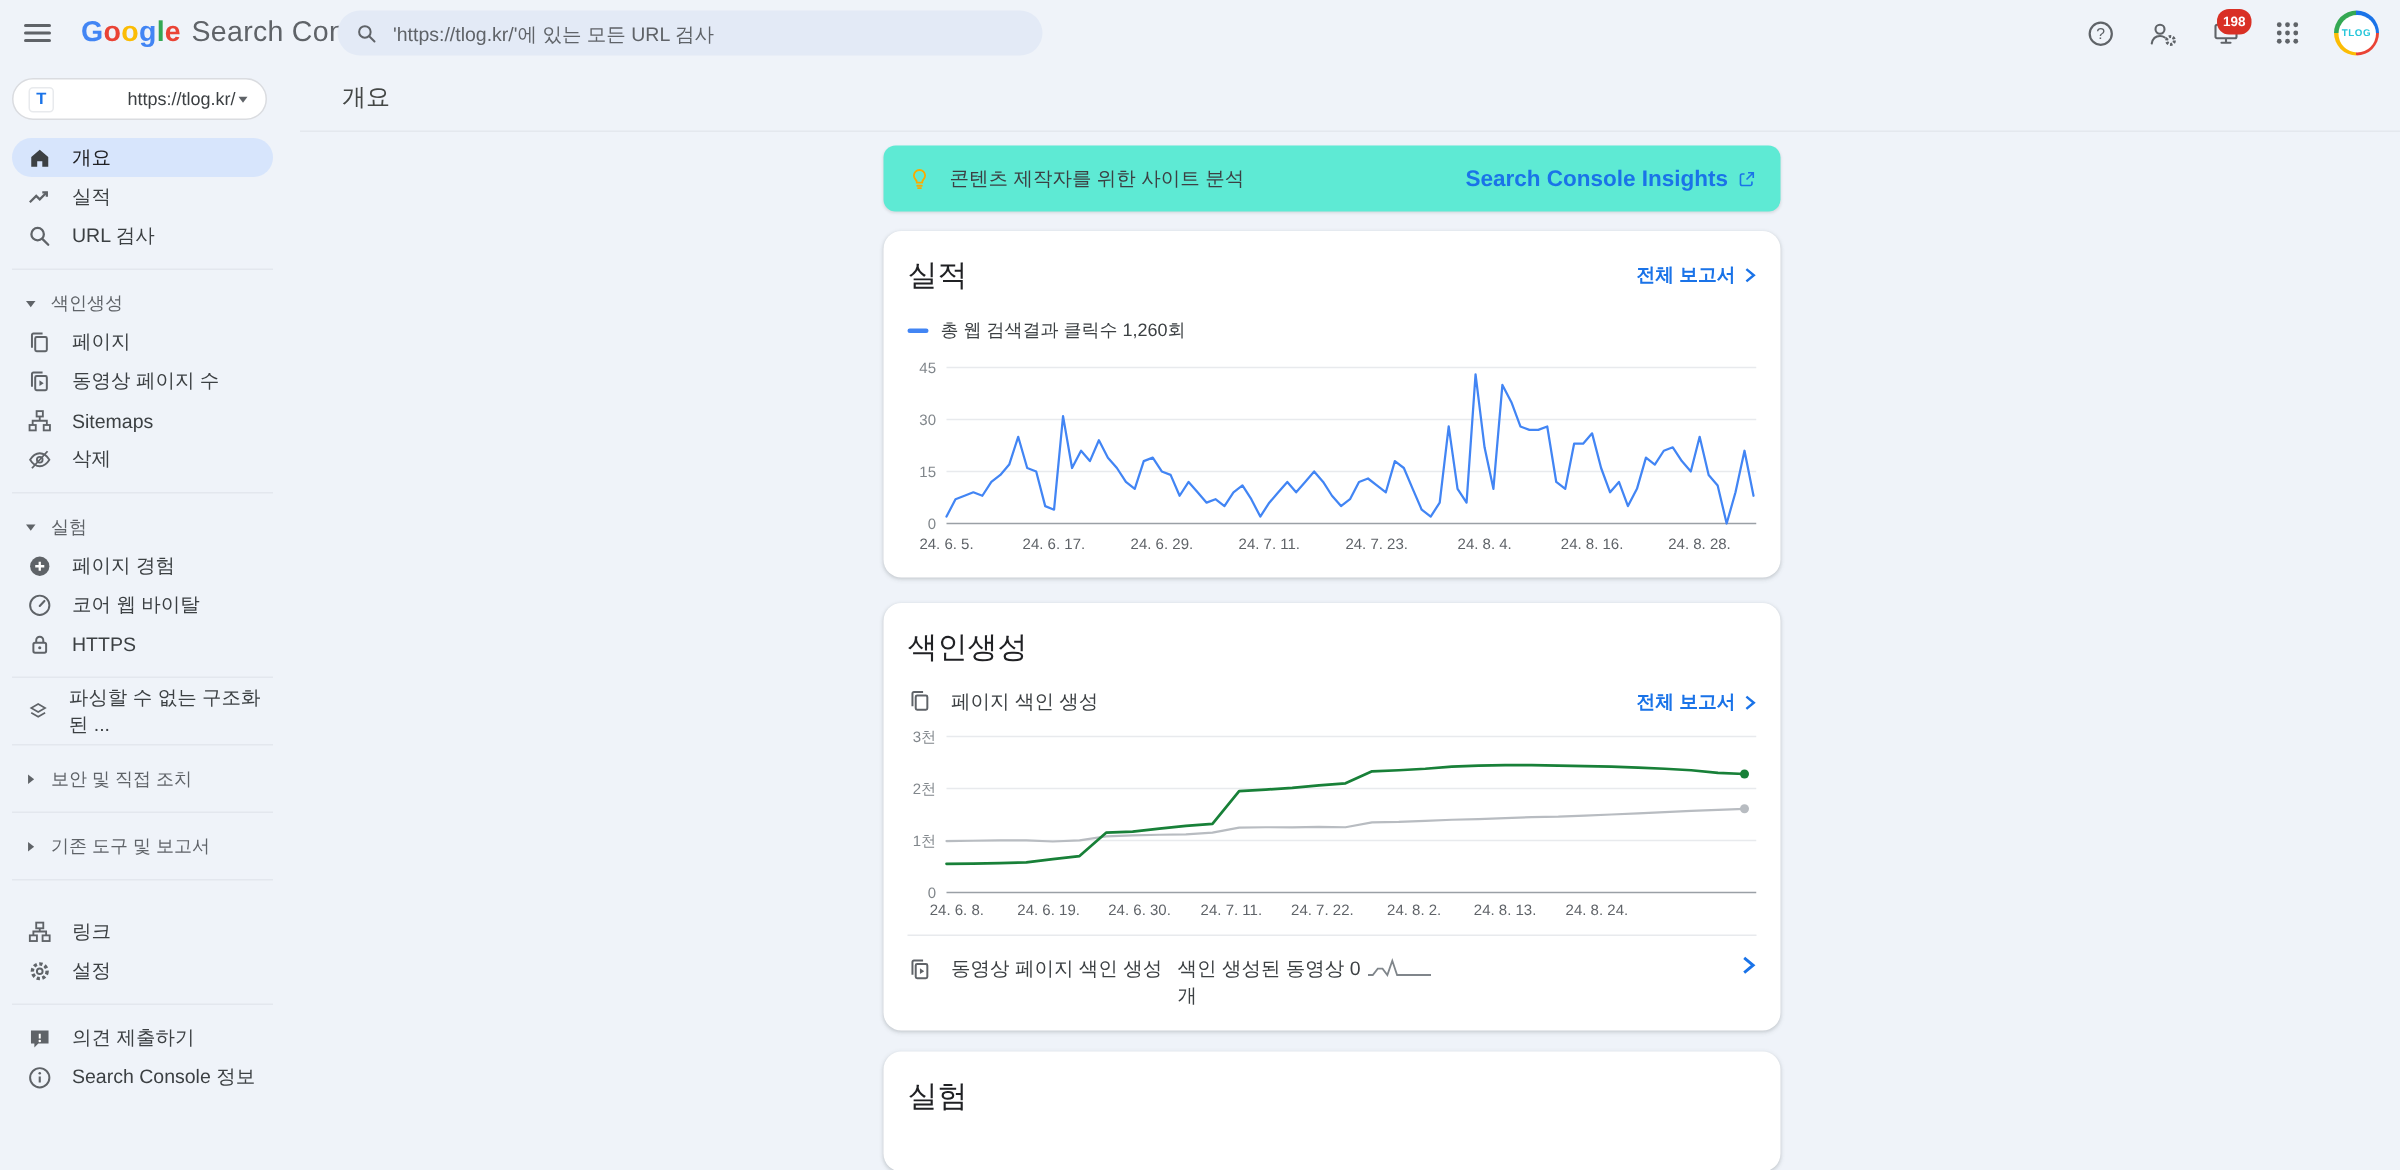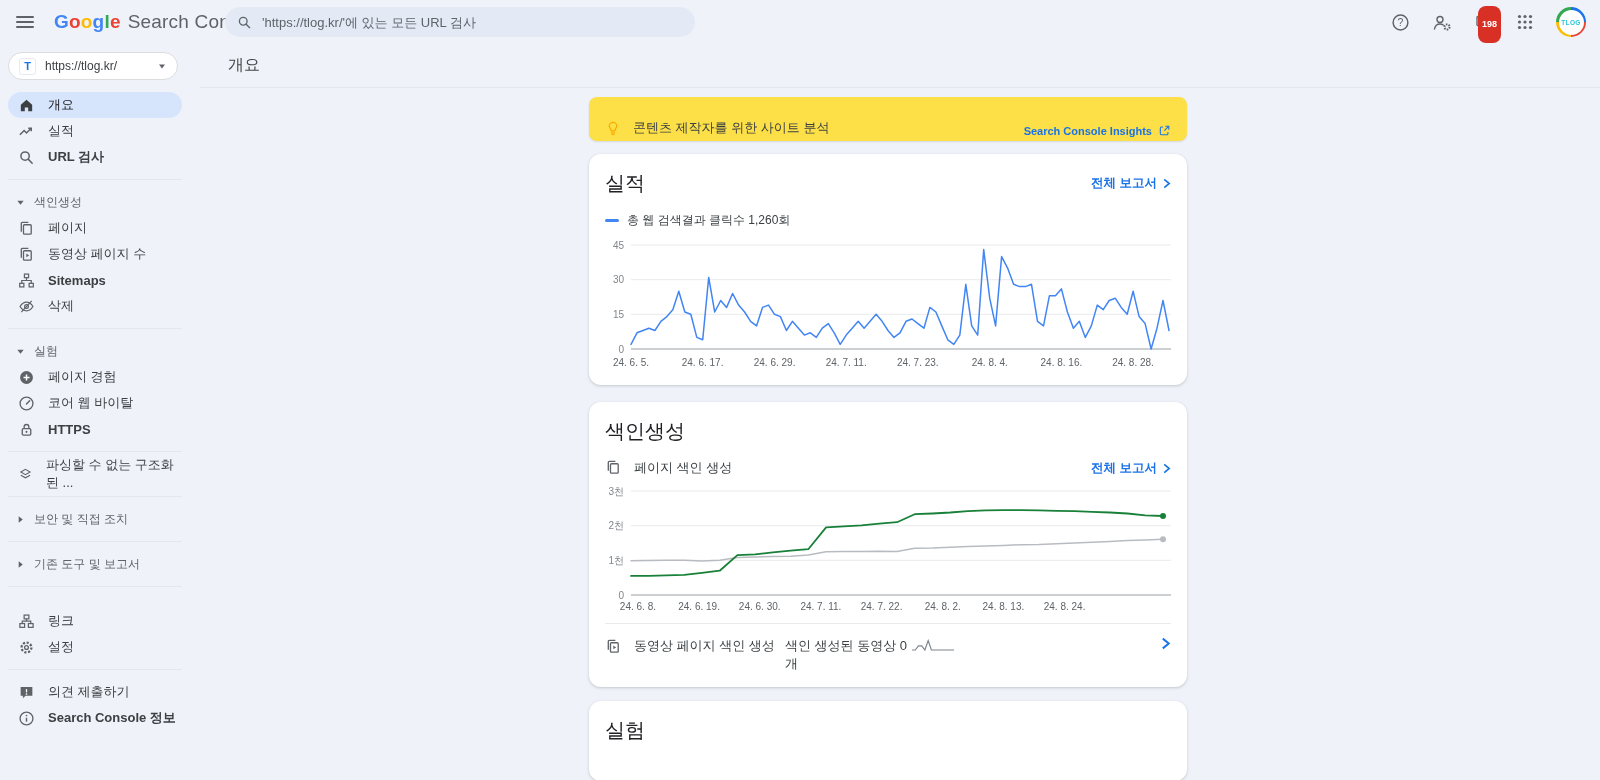--- a/index.html
+++ b/index.html
@@ -14,44 +14,44 @@
   .hamburger { width:18px; height:12px; display:flex; flex-direction:column; justify-content:space-between; cursor:pointer; margin-right:20px; }
   .hamburger span { height:2px; background:#5f6368; border-radius:1px; }
   .logo { display:flex; align-items:baseline; font-size:19px; letter-spacing:.2px; }
   .logo .word { font-weight:bold; }
   .logo .suffix { color:#5f6368; margin-left:7px; font-size:19px; }
   .search-pill { position:absolute; left:225px; top:7px; width:470px; height:30px; background:#e3eaf6; border-radius:15px; display:flex; align-items:center; padding:0 6px 0 12px; }
   .search-pill input { flex:1; border:none; background:transparent; outline:none; font-size:13px; color:#3c4043; font-family:inherit; margin-left:10px; }
   .search-pill input::placeholder { color:#5f6368; opacity:1; }
   .top-icons { position:absolute; right:14px; top:0; height:44px; display:flex; align-items:center; gap:22px; }
   .tool { position:relative; display:flex; align-items:center; justify-content:center; cursor:pointer; }
-  .badge { position:absolute; top:-7px; left:4px; background:#d93025; color:#fff; font-size:9px; font-weight:bold; padding:13px 4px; border-radius:8px; line-height:11px; }
+  .badge { position:absolute; top:-7px; left:4px; background:#d93025; color:#fff; font-size:9px; font-weight:bold; padding:3px 4px; border-radius:8px; line-height:11px; }
   .avatar { width:30px; height:30px; border-radius:50%; background:conic-gradient(#1a73e8 0 25%,#ea4335 25% 50%,#fbbc05 50% 75%,#34a853 75% 100%); display:flex; align-items:center; justify-content:center; cursor:pointer; }
   .avatar-inner { width:25px; height:25px; border-radius:50%; background:#fff; display:flex; align-items:center; justify-content:center; font-size:6.5px; font-weight:bold; color:#26c6da; letter-spacing:.4px; }
   
   .sidebar { position:absolute; left:0; top:44px; bottom:0; width:200px; padding-top:8px; }
   .property { margin:0 0 12px 8px; width:170px; height:28px; background:#fff; border:1px solid #dadce0; border-radius:15px; display:flex; align-items:center; padding:0 10px; cursor:pointer; }
   .fav { width:17px; height:17px; border:1px solid #e8eaed; border-radius:3px; display:flex; align-items:center; justify-content:center; font-size:11px; font-weight:bold; color:#1a73e8; background:#fff; }
-  .property .plabel { margin-left:9px; font-size:12px; color:#3c4043; flex:1; }
+  .property .plabel { margin-left:9px; font-size:12px; color:#3c4043; flex:1;text-align:right; }
   .nav-item { display:flex; align-items:center; height:26px; margin-left:8px; margin-right:18px; padding-left:10px; border-radius:16px; cursor:pointer; color:#3c4043; }
   .nav-item .lbl { margin-left:13px; font-size:13px; }
   .nav-item.sel { background:#d7e5fc; color:#202124; }
-  .nav-item.bold .lbl { font-weight:bold; }
+  .nav-item.bold .lbl { font-weight:normal; }
   .nav-head { display:flex; align-items:center; height:26px; margin-top:4px; padding-left:16px; color:#5f6368; font-size:12px; cursor:pointer; }
   .nav-head .lbl { margin-left:9px; }
   .nav-div { border-top:1px solid #e3e7ee; margin:9px 18px 9px 8px; }
   .gap12 { height:12px; }
   
   .main { position:absolute; left:200px; top:44px; right:0; bottom:0; }
   .page-header { height:44px; display:flex; align-items:center; padding-left:28px; border-bottom:1px solid #e4e8ee; }
   .page-title { font-size:16px; font-weight:normal; color:#444746; }
   .content { padding:9px 0 0 389px; }
-  .banner { width:598px; height:44px; background:#fde047; border-radius:8px; box-shadow:0 1px 2px rgba(60,64,67,.14); display:flex; align-items:flex-end; padding:4px 16px; margin-bottom:13px; }
+  .banner { width:598px; height:44px; background:#5eead4; border-radius:8px; box-shadow:0 1px 2px rgba(60,64,67,.14); display:flex; align-items:center; padding:4px 16px; margin-bottom:13px; }
   .banner-text { margin-left:12px; font-size:13px; color:#3c4043; }
-  .banner-link { margin-left:auto; display:flex; align-items:center; gap:6px; color:#1a73e8; font-weight:bold; font-size:11px; cursor:pointer; text-decoration:none; }
+  .banner-link { margin-left:auto; display:flex; align-items:center; gap:6px; color:#1a73e8; font-weight:bold; font-size:15px; cursor:pointer; text-decoration:none; }
   .card { width:598px; background:#fff; border-radius:12px; box-shadow:0 1px 2px rgba(60,64,67,.14),0 1px 3px 1px rgba(60,64,67,.07); padding:16px; }
   .card h2 { font-size:20px; font-weight:normal; color:#202124; }
   .card-head { display:flex; align-items:center; }
   .report-link { margin-left:auto; display:flex; align-items:center; gap:5px; color:#1a73e8; font-size:12.5px; font-weight:bold; cursor:pointer; }
   .legend-row { display:flex; align-items:center; gap:24px; margin-top:15px; }
   .legend { display:flex; align-items:center; font-size:12px; color:#3c4043; }
   .swatch { width:14px; height:3.5px; border-radius:2px; margin-right:8px; }
   .perf-card { margin-bottom:17px; }
   .index-card { margin-bottom:14px; padding-bottom:6px; }
   .subrow { display:flex; margin-top:14px; }

